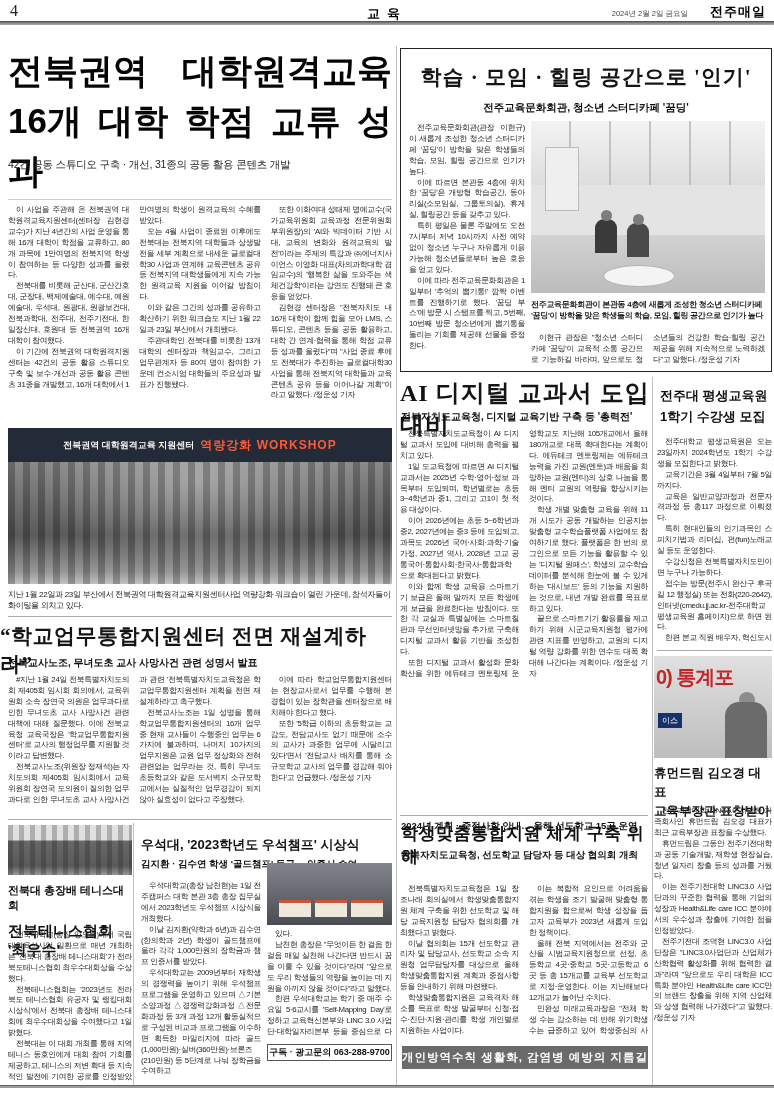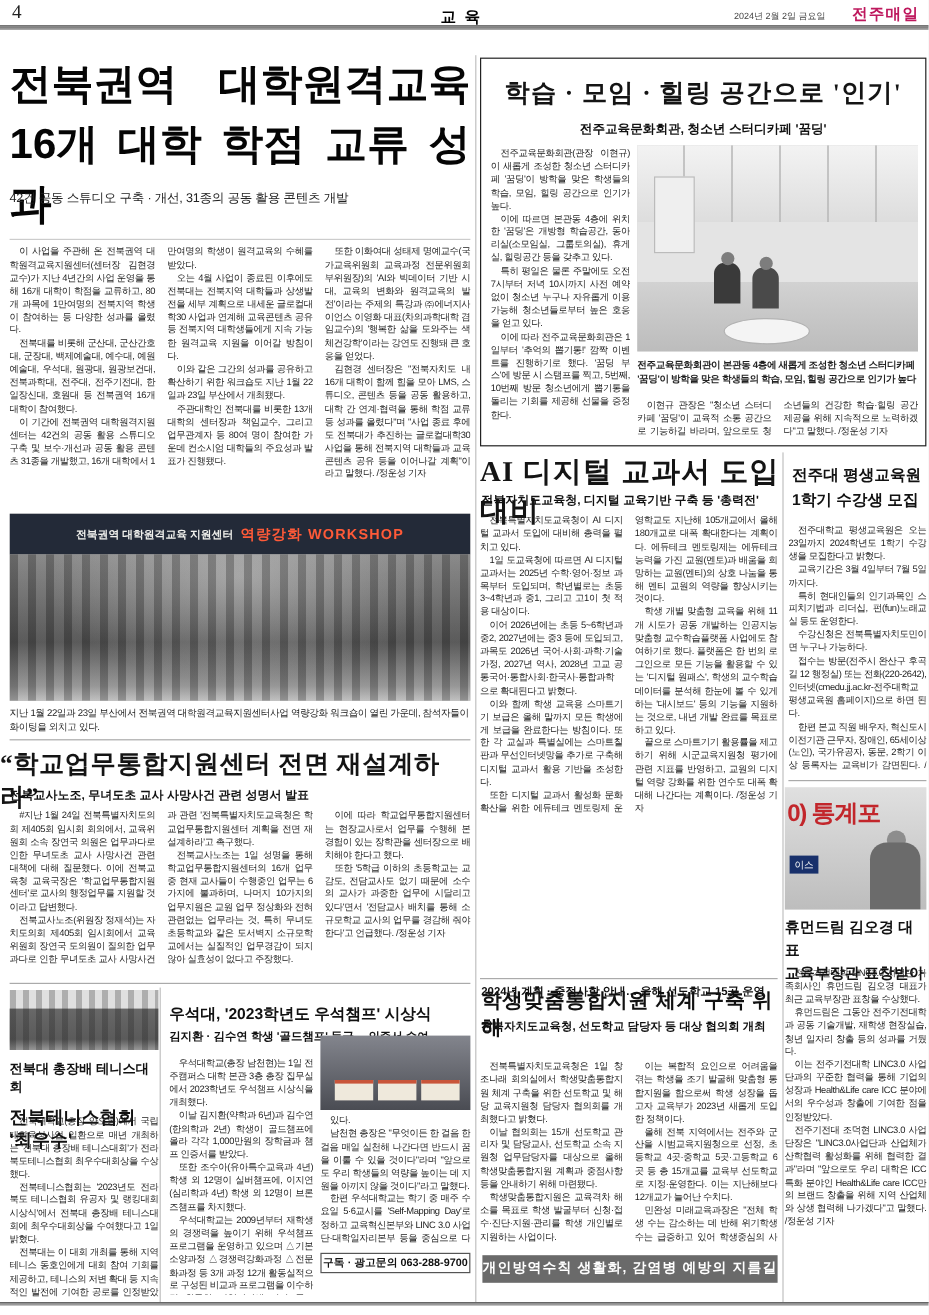--- a/index.html
+++ b/index.html
@@ -10,21 +10,21 @@
     font-family:"Liberation Sans", sans-serif;
   }
   .abs { position:absolute; }
   .rule-h { position:absolute; height:1px; background:#aaa; }
   .rule-v { position:absolute; width:1px; background:#c0c0c0; }
 
   
   .pg-num { font-family:"Liberation Serif", serif; font-size:16px; color:#222; }
   .section-label { font-size:13px; font-weight:bold; letter-spacing:7px; color:#000; text-align:center; }
   .date-label { font-size:7.5px; color:#444;margin-left:16px; }
-  .paper-name { font-size:13px; font-weight:bold; color:#be185d; letter-spacing:1px; }
+  .paper-name { font-size:13px; font-weight:bold; color:#000000; letter-spacing:1px; }
   .top-rule { position:absolute; left:0; right:0; top:21px; height:4px;
     background:linear-gradient(180deg,#6f6f6f,#aFAFAF); border-top:1px solid #555; }
 
   
   .hl-main { font-size:35px; font-weight:bold; color:#050505; line-height:50px;
     text-align:justify; text-align-last:justify; letter-spacing:0px; }
   .hl-sub { font-size:10.5px; color:#222; letter-spacing:-0.2px; margin-bottom:6px; }
   .serif-hl { font-family:"Liberation Serif", serif; font-weight:bold; color:#141414; }
   .bold-sub { font-weight:bold; color:#111; }
 
@@ -152,21 +152,20 @@
       <p>전북대학교(총장 양오봉)에서 국립대학육성사업 일환으로 매년 개최하는 '전북대 총장배 테니스대회'가 전라북도테니스협회 최우수대회상을 수상했다.</p>
       <p>전북테니스협회는 '2023년도 전라북도 테니스협회 유공자 및 랭킹대회 시상식'에서 전북대 총장배 테니스대회에 최우수대회상을 수여했다고 1일 밝혔다.</p>
       <p>전북대는 이 대회 개최를 통해 지역 테니스 동호인에게 대회 참여 기회를 제공하고, 테니스의 저변 확대 등 지속적인 발전에 기여한 공로를 인정받았다. /정운성 기자</p>
     </div>
 
   <div class="abs bold-sub" style="left:141px; top:836px; width:252px; font-size:13px;">우석대, '2023학년도 우석챔프' 시상식</div>
   <div class="abs bold-sub" style="left:141px; top:858px; width:252px; font-size:9.5px;">김지환 · 김수연 학생 '골드챔프' 등극… 인증서 수여</div>
   <div class="abs body-text" style="left:141px; top:881px; width:120px; height:198px;">
       <p>우석대학교(총장 남천현)는 1일 전주캠퍼스 대학 본관 3층 총장 집무실에서 2023학년도 우석챔프 시상식을 개최했다.</p>
       <p>이날 김지환(약학과 6년)과 김수연(한의학과 2년) 학생이 골드챔프에 올라 각각 1,000만원의 장학금과 챔프 인증서를 받았다.</p>
-      <p>또한 조수아(유아특수교육과 4년) 학생 외 12명이 실버챔프에, 이지연(심리학과 4년) 학생 외 12명이 브론즈챔프를 차지했다.</p>
       <p>우석대학교는 2009년부터 재학생의 경쟁력을 높이기 위해 우석챔프 프로그램을 운영하고 있으며 △기본소양과정 △경쟁력강화과정 △전문화과정 등 3개 과정 12개 활동실적으로 구성된 비교과 프로그램을 이수하면 획득한 마일리지에 따라 골드(1,000만원)·실버(360만원)·브론즈(210만원) 등 5단계로 나눠 장학금을 수여하고</p>
     </div>
   <div class="photo woosuk-ph" style="left:267px; top:863px; width:125px; height:62px;">
     <div class="cert" style="left:12px;"></div>
     <div class="cert" style="left:48px;"></div>
     <div class="cert" style="left:84px;"></div>
   </div>
   <div class="abs body-text" style="left:267px; top:929px; width:125px; height:110px;">
       <p>있다.</p>
       <p>남천현 총장은 "무엇이든 한 걸음 한 걸음 매일 실천해 나간다면 반드시 꿈을 이룰 수 있을 것이다"라며 "앞으로도 우리 학생들의 역량을 높이는 데 지원을 아끼지 않을 것이다"라고 말했다.</p>
@@ -216,20 +215,21 @@
 
   <div class="rule-v" style="left:652px; top:377px; height:708px;"></div>
 
   <div class="abs" style="left:660px; top:385px; width:112px;">
     <div class="bold-sub" style="font-size:13px; line-height:21px;">전주대 평생교육원</div>
     <div class="bold-sub" style="font-size:13px; line-height:21px;">1학기 수강생 모집</div>
   </div>
   <div class="abs body-text" style="left:657px; top:437px; width:115px; height:208px;">
       <p>전주대학교 평생교육원은 오는 23일까지 2024학년도 1학기 수강생을 모집한다고 밝혔다.</p>
       <p>교육기간은 3월 4일부터 7월 5일까지다.</p>
+      <p>교육은 일반교양과정과 전문자격과정 등 총117 과정으로 이뤄졌다.</p>
       <p>특히 현대인들의 인기과목인 스피치기법과 리더십, 펀(fun)노래교실 등도 운영한다.</p>
       <p>수강신청은 전북특별자치도민이면 누구나 가능하다.</p>
       <p>접수는 방문(전주시 완산구 후곡길 12 행정실) 또는 전화(220-2642), 인터넷(cmedu.jj.ac.kr-전주대학교 평생교육원 홈페이지)으로 하면 된다.</p>
       <p>한편 본교 직원 배우자, 혁신도시 이전기관 근무자, 장애인, 65세이상(노인), 국가유공자, 동문, 2학기 이상 등록자는 교육비가 감면된다. /정운성 기자</p>
     </div>
 
   <div class="rule-h" style="left:657px; top:650px; width:115px;"></div>
   <div class="photo award-ph" style="left:654px; top:656px; width:118px; height:102px;">
     <div class="award-red-text">0) 통계포</div>
     <div class="award-label">이스</div>

